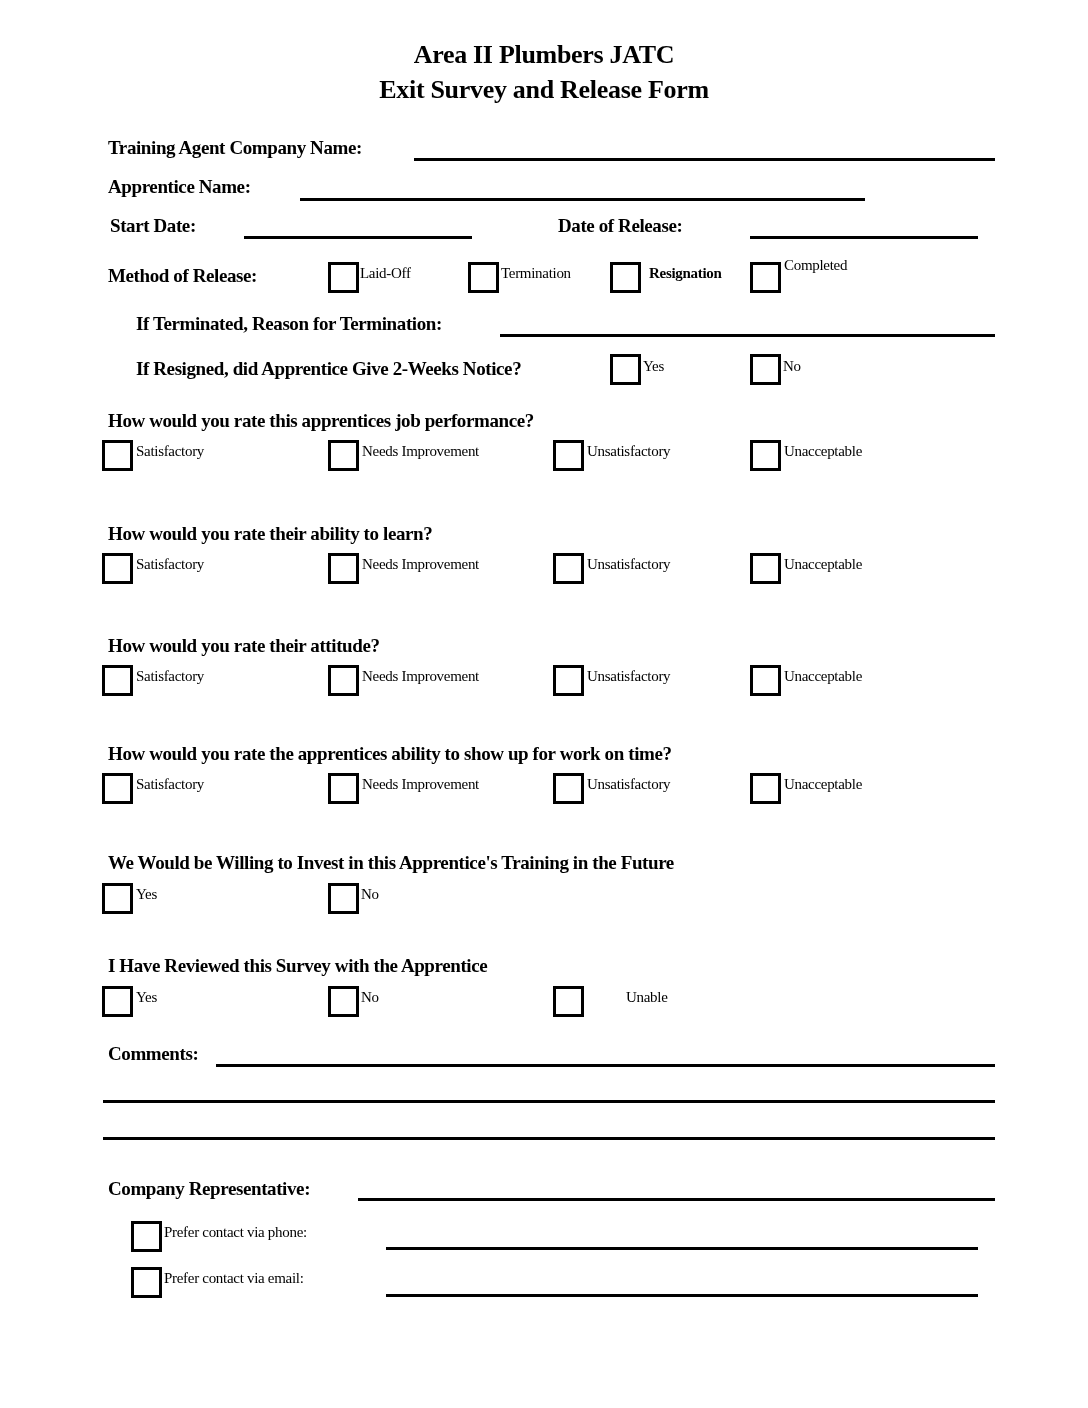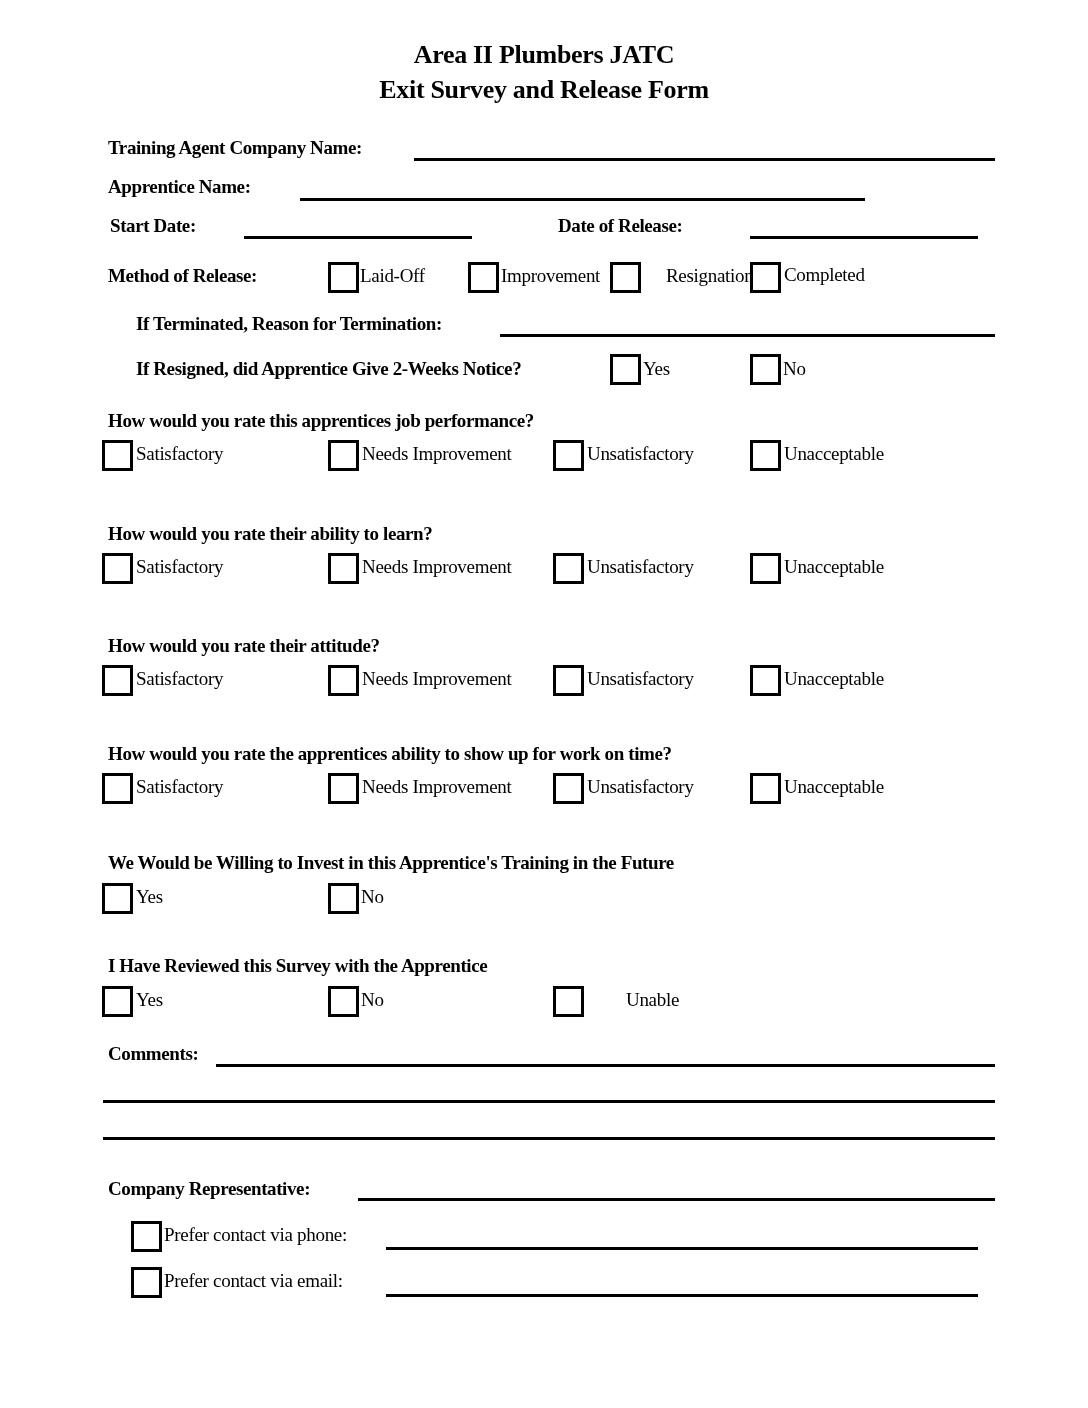--- a/index.html
+++ b/index.html
@@ -3,21 +3,21 @@
   <meta charset="utf-8">
   <style>
     html, body { margin: 0; padding: 0; background: #ffffff; }
     body {
       width: 1088px; height: 1408px; position: relative; overflow: hidden;
       font-family: "Liberation Serif", "DejaVu Serif", serif; color: #000;
     }
     .abs { position: absolute; white-space: nowrap; }
     .title { left: 0; width: 1088px; text-align: center; font-weight: bold; font-size: 26px; letter-spacing: -0.3px; }
     .lbl { font-weight: bold; font-size: 19px; letter-spacing: -0.4px; }
-    .opt { font-size: 19px; letter-spacing: -0.3px; }
+    .opt { font-size: 15px; letter-spacing: -0.3px; }
     .line { position: absolute; height: 3px; background: #000; }
     .cb {
       position: absolute; width: 25px; height: 25px;
       border: 3px solid #000; background: #fff; box-sizing: content-box;
     }
   </style>
 </head>
 <body>
 
 <div class="abs title" style="top:40px;">Area II Plumbers JATC</div>
@@ -31,25 +31,25 @@
 
 <div class="abs lbl" style="left:110px; top:215px;">Start Date:</div>
 <div class="line" style="left:244px; top:236px; width:228px;"></div>
 <div class="abs lbl" style="left:558px; top:215px;">Date of Release:</div>
 <div class="line" style="left:750px; top:236px; width:228px;"></div>
 
 <div class="abs lbl" style="left:108px; top:265px;">Method of Release:</div>
 <div class="cb" style="left:328px; top:262px;"></div>
 <div class="abs opt" style="left:360px; top:265px;">Laid-Off</div>
 <div class="cb" style="left:468px; top:262px;"></div>
-<div class="abs opt" style="left:501px; top:265px;">Improvement</div>
+<div class="abs opt" style="left:501px; top:265px;">Termination</div>
 <div class="cb" style="left:610px; top:262px;"></div>
-<div class="abs opt" style="left:666px; top:265px;">Resignation</div>
+<div class="abs opt" style="left:649px; top:265px;font-weight:bold;">Resignation</div>
 <div class="cb" style="left:750px; top:262px;"></div>
-<div class="abs opt" style="left:784px; top:264px;">Completed</div>
+<div class="abs opt" style="left:784px; top:257px;">Completed</div>
 
 <div class="abs lbl" style="left:136px; top:313px;">If Terminated, Reason for Termination:</div>
 <div class="line" style="left:500px; top:334px; width:495px;"></div>
 
 <div class="abs lbl" style="left:136px; top:358px;">If Resigned, did Apprentice Give 2-Weeks Notice?</div>
 <div class="cb" style="left:610px; top:354px;"></div>
 <div class="abs opt" style="left:643px; top:358px;">Yes</div>
 <div class="cb" style="left:750px; top:354px;"></div>
 <div class="abs opt" style="left:783px; top:358px;">No</div>
 

